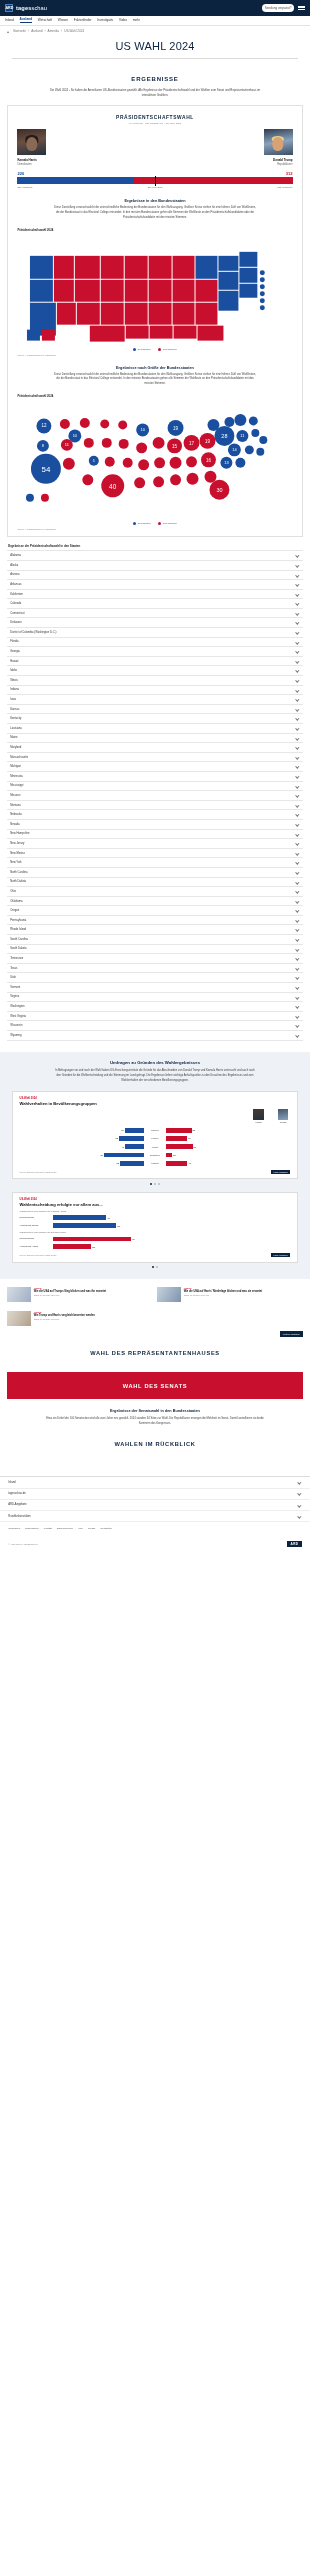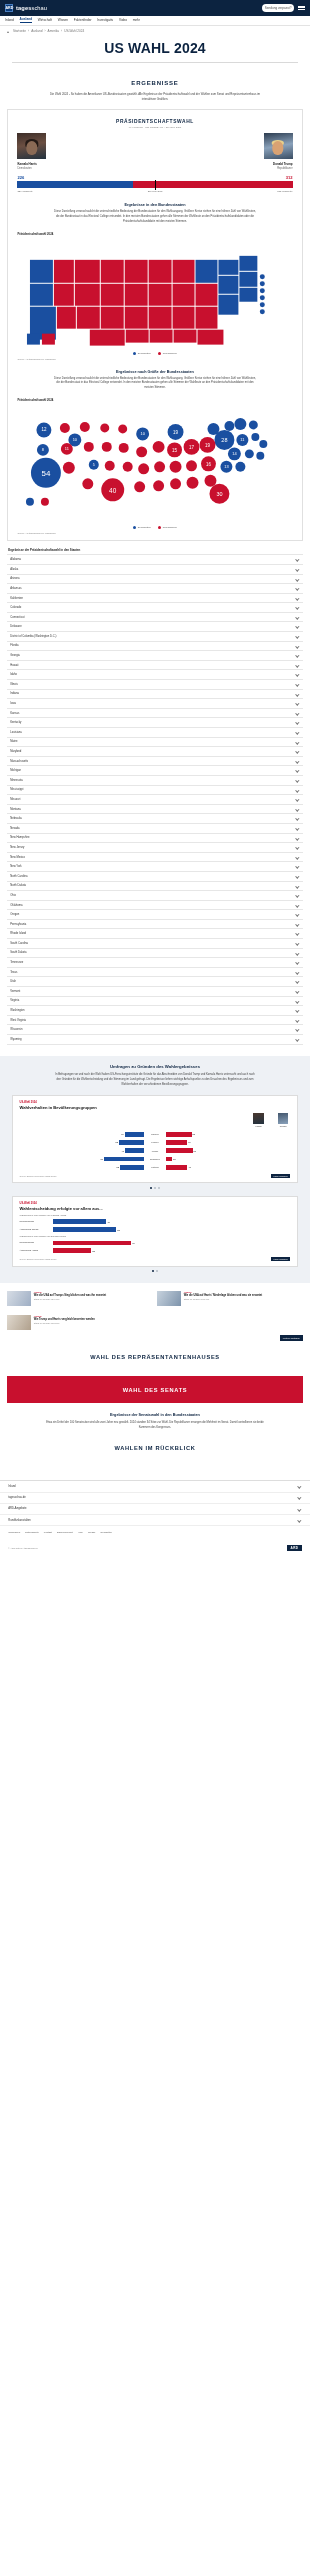--- a/index.html
+++ b/index.html
@@ -55,21 +55,21 @@
   }
   .crumbs .home { width: 3.6px; height: 3.1px; position: relative; display:inline-block;}
   .crumbs .home::before{content:"";position:absolute;left:0;bottom:0;width:0;height:0;
     border-left:1.8px solid transparent;border-right:1.8px solid transparent;border-bottom:2.1px solid #777;}
 
   
   .hero {
     text-align: center; padding: 4.1px 0 7.2px;
   }
   .hero h1 {
-    font-size: 14px; font-weight: bold; color: #0c2340; letter-spacing: 0.2px;
+    font-size: 11px; font-weight: normal; color: #0c2340; letter-spacing: 0.2px;
   }
   .hero .rule { width: 92%; height: 0.5px; background: #d9d9d9; margin: 6.2px auto 0; }
 
   
   .sect-head { text-align: center; padding: 10.3px 0 3.1px; }
   .sect-head h2 {
     font-size: 6px; font-weight: bold; color: #0c2340; letter-spacing: 0.8px;
   }
   .sect-sub {
     max-width: 212px; margin: 3.6px auto 0; text-align: center;

